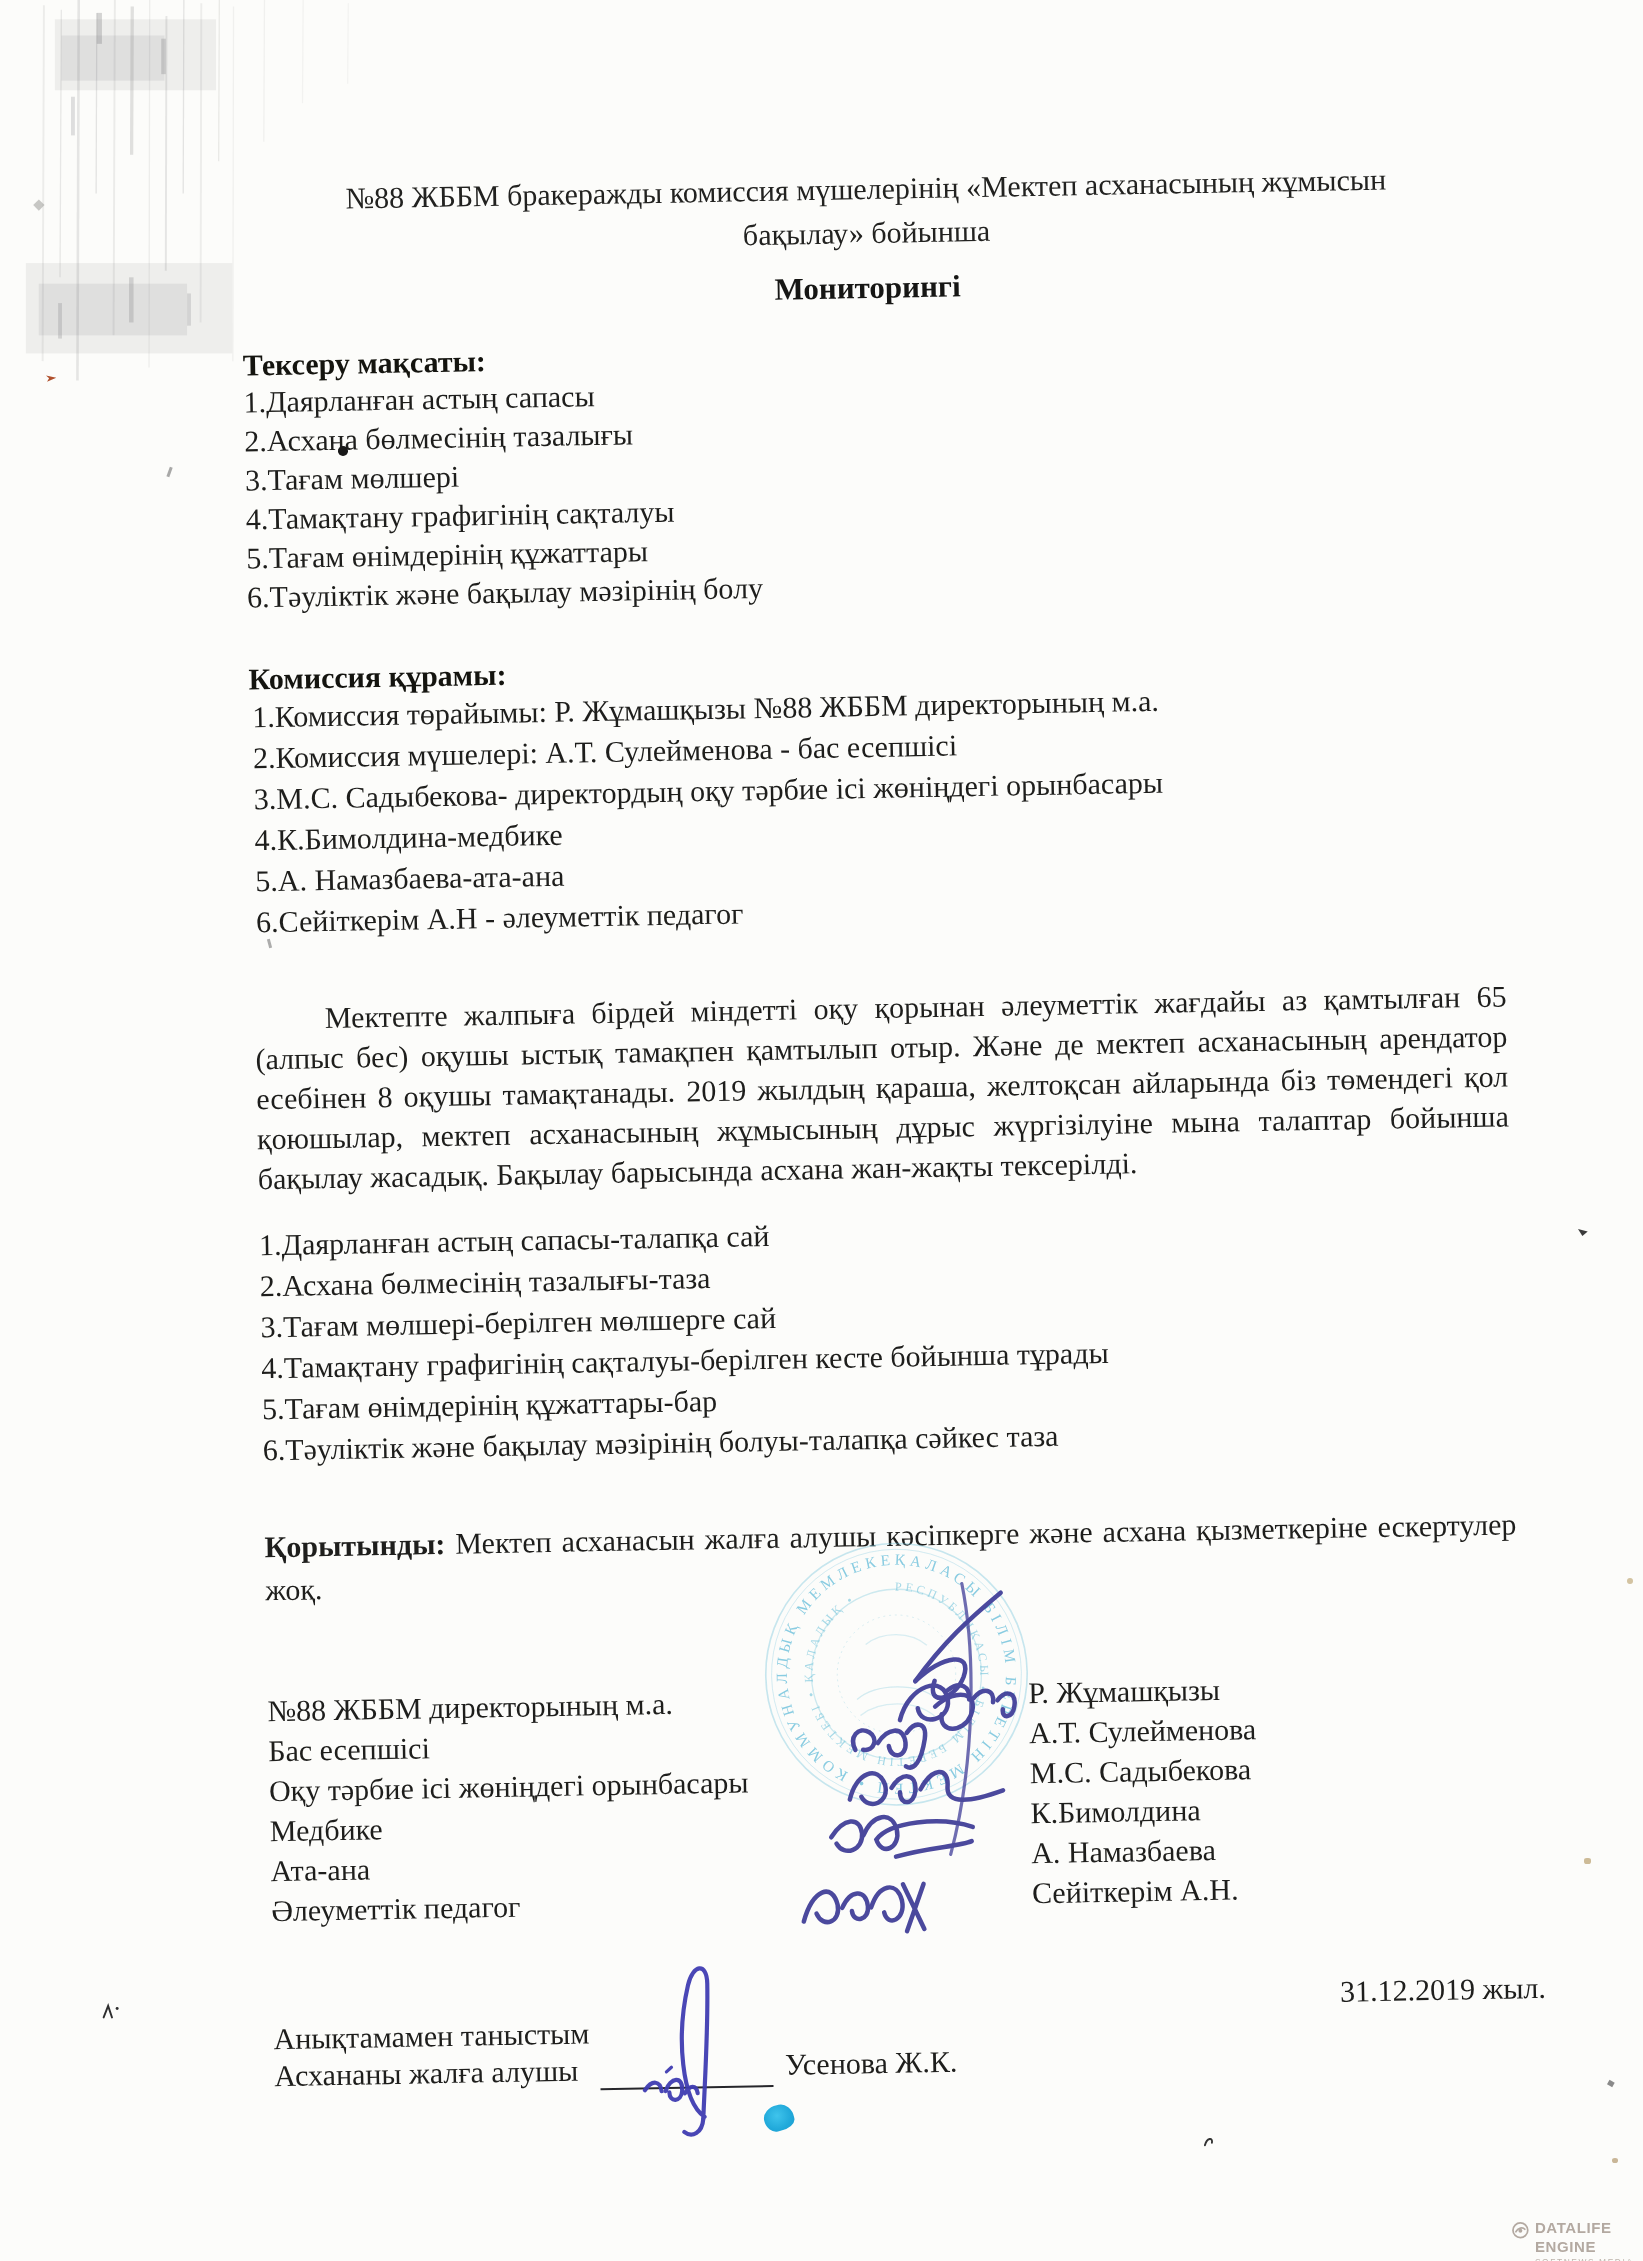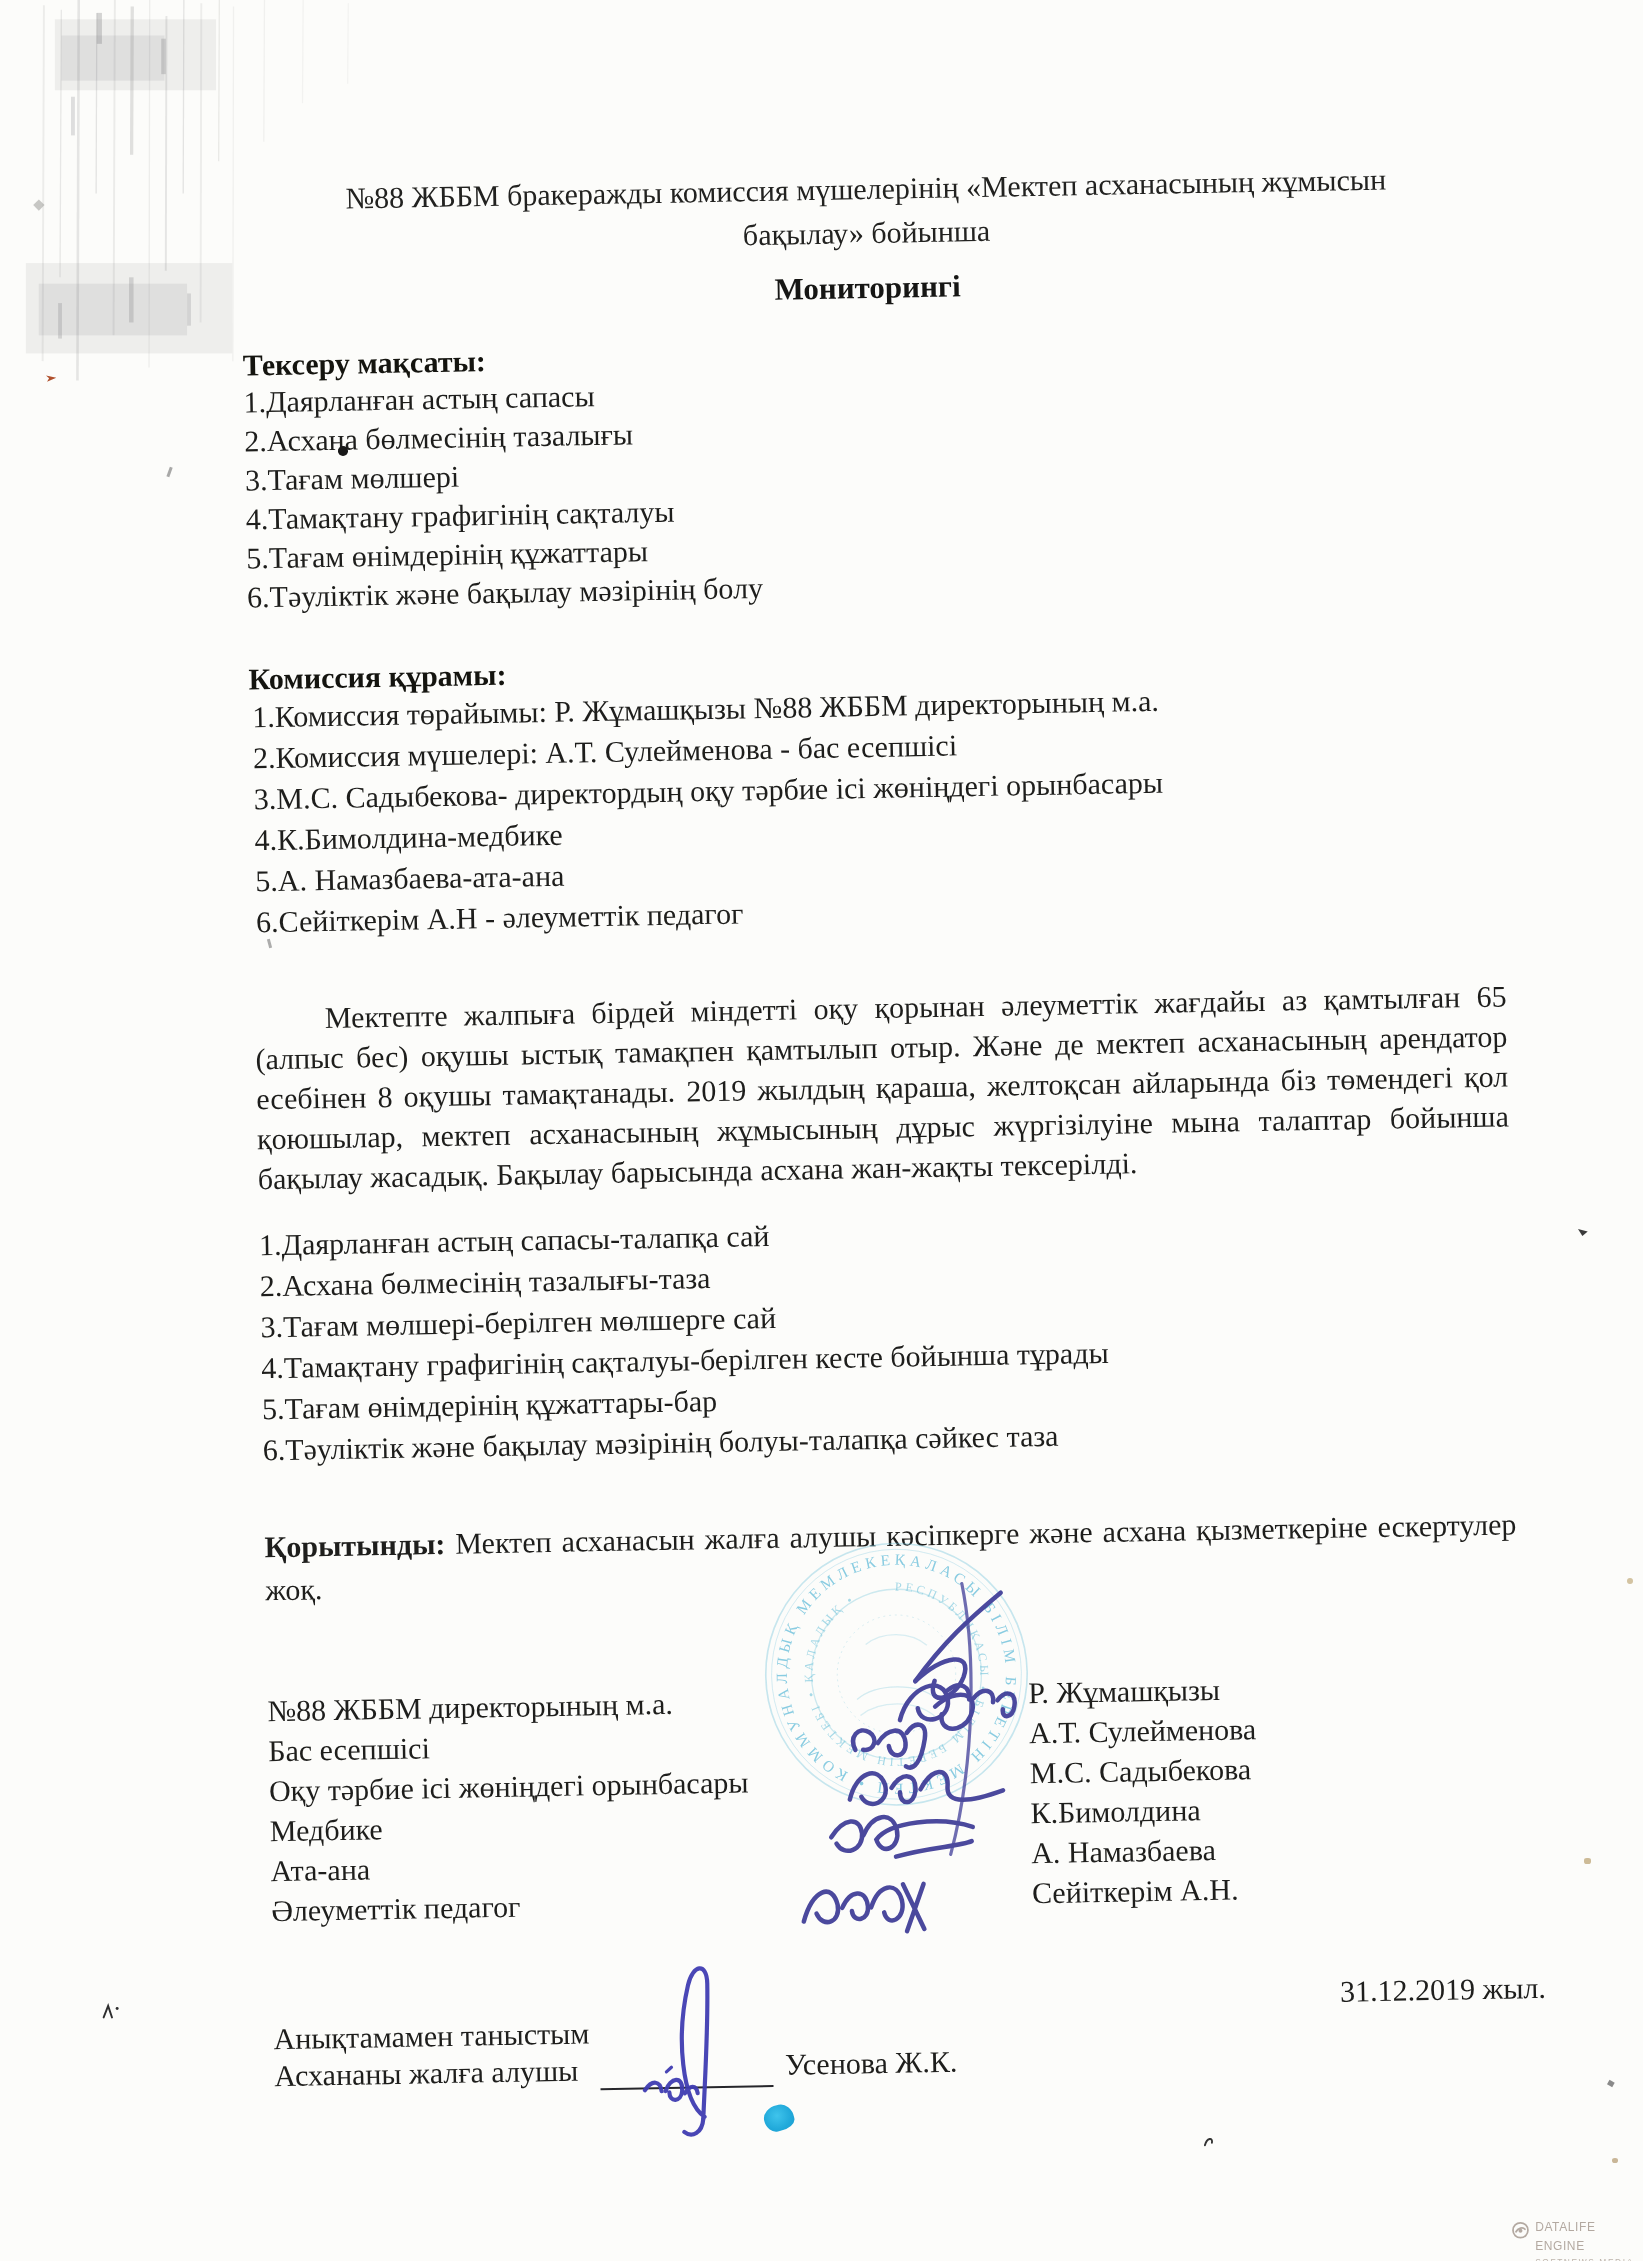--- a/index.html
+++ b/index.html
@@ -71,21 +71,21 @@
     border-radius:55% 45% 60% 40%/50% 62% 38% 55%;
     transform:rotate(-12deg);
   }
   .mark-bl{left:101px;top:2002px;}
 
   
   .watermark{
     left:1511px;top:2218px;display:flex;align-items:flex-start;gap:5.2px;
     font-family:"Liberation Sans","DejaVu Sans",sans-serif;
   }
-  .wm-text .wm-main{font-size:12px;font-weight:normal;color:#b3a9a1;letter-spacing:0.6px;line-height:19.3px;}
+  .wm-text .wm-main{font-size:15px;font-weight:bold;color:#b3a9a1;letter-spacing:0.6px;line-height:19.3px;}
   .wm-text .wm-sub{font-size:8.4px;color:#bdb4ac;letter-spacing:1.6px;line-height:10.3px;}
 </style>
 </head>
 <body>
 
 <div class="page">
 
   <svg class="abs noise" width="645" height="503" viewBox="0 0 1000 780">
     <g stroke="#8d8d8b" fill="none">
       <line x1="68" y1="8" x2="66" y2="560" stroke-width="3" opacity="0.14"></line>

